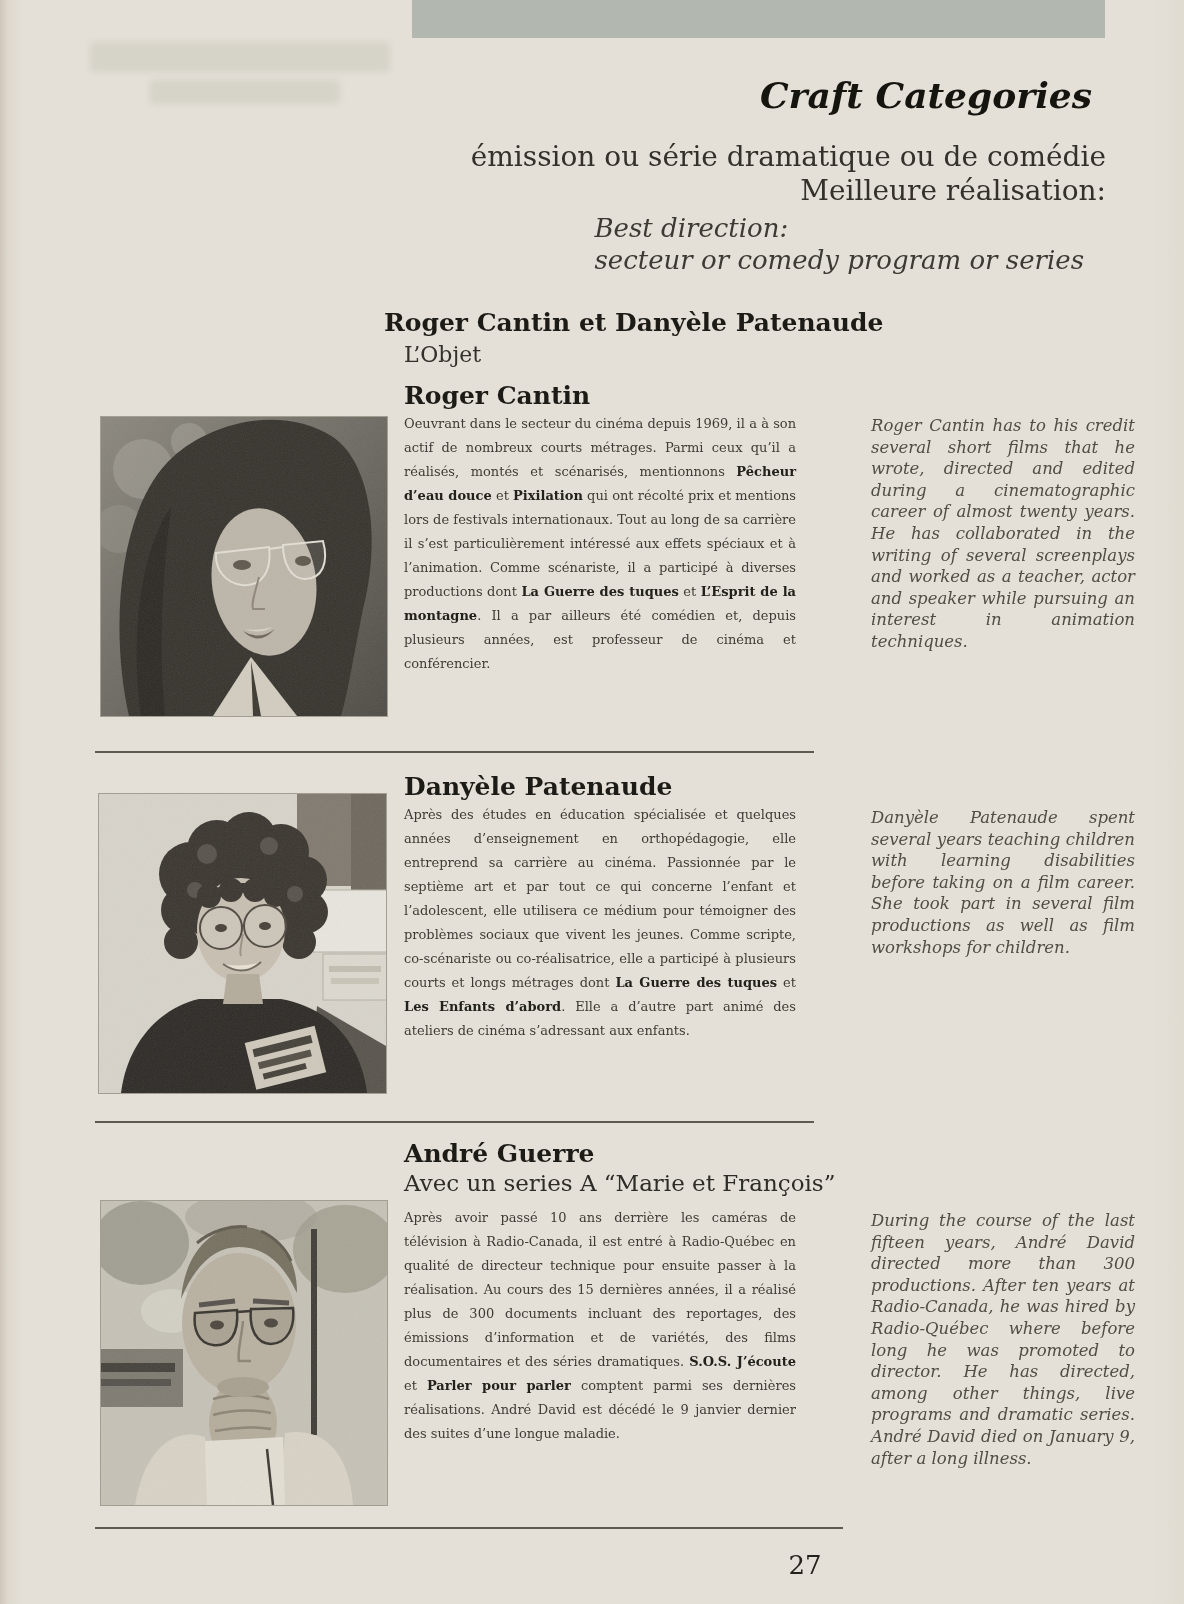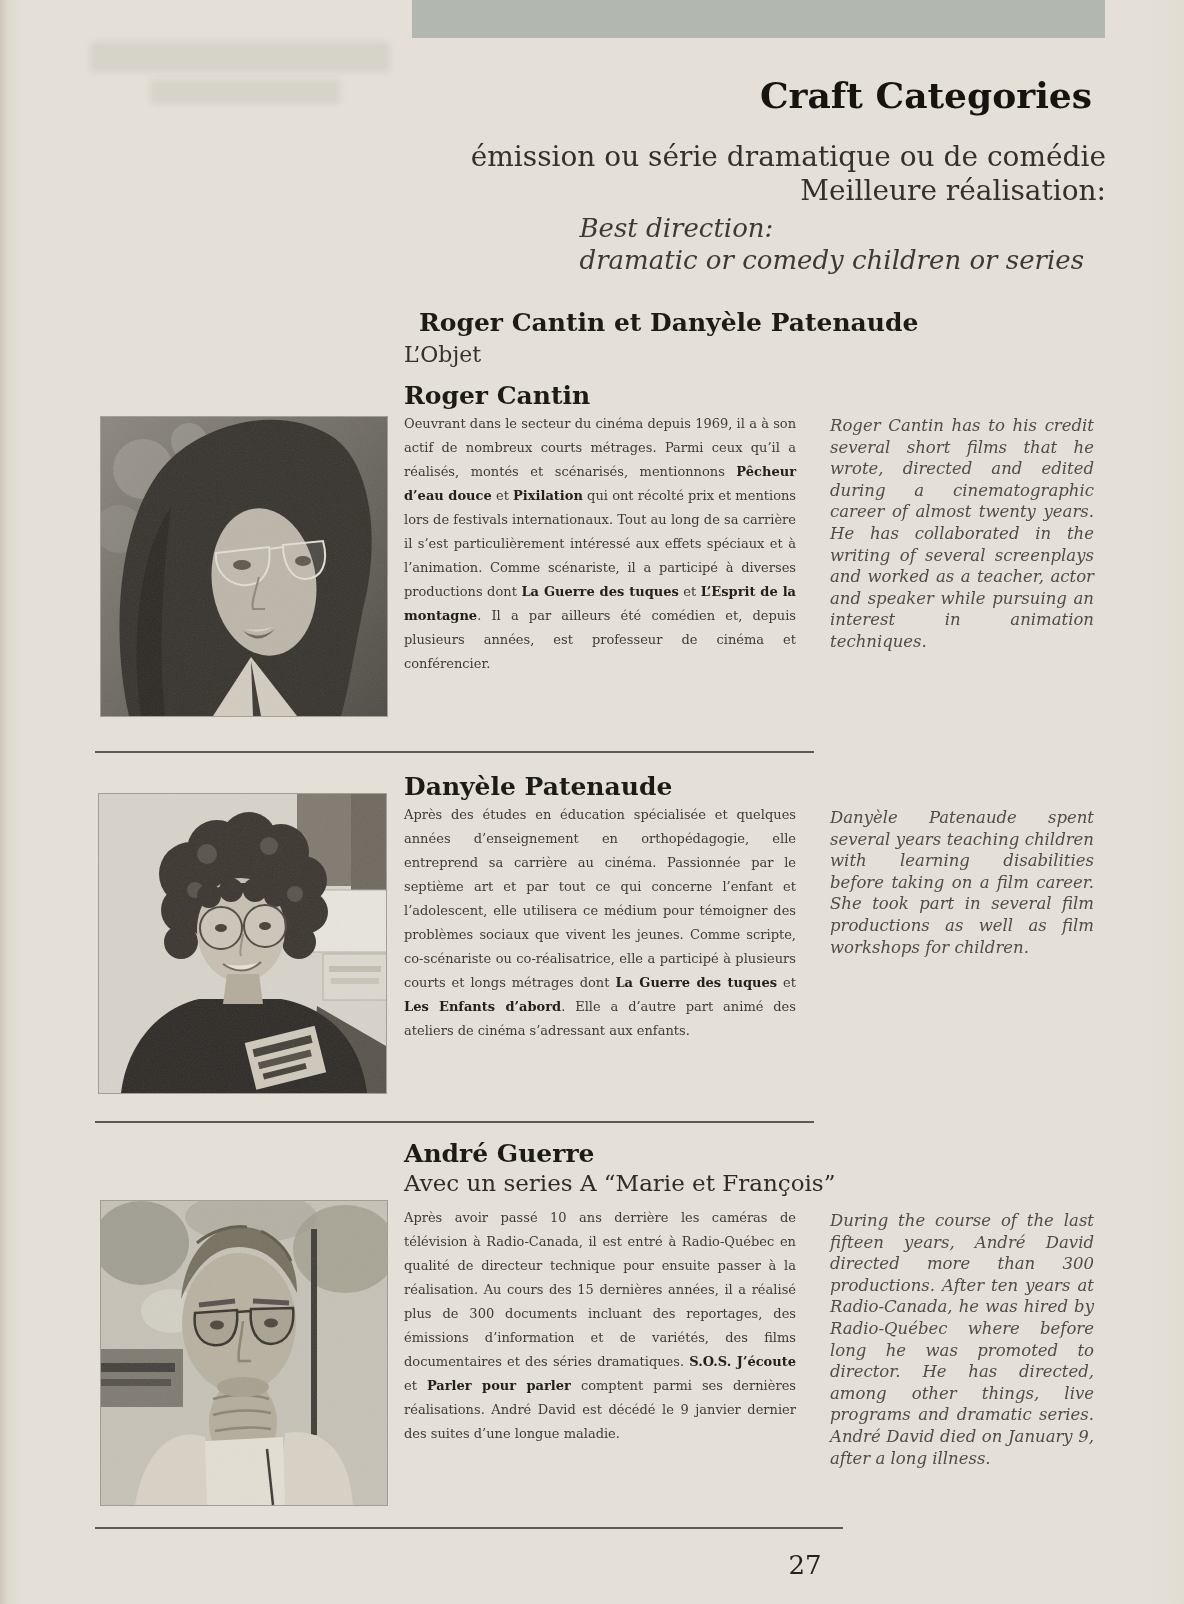--- a/index.html
+++ b/index.html
@@ -11,33 +11,33 @@
       linear-gradient(90deg, #cfc6bb 0px, #ded8cd 8px, #e4e0d7 22px, #e4e0d7 97%, #e1dcd2 100%),
       #e4e0d7;
     overflow:hidden;
     font-family:"DejaVu Serif","Liberation Serif",serif;
     color:#2e2c27;
   }
   .graybar{position:absolute;left:412px;top:0;width:693px;height:38px;background:#b2b8b0;}
   .ghost{position:absolute;background:rgba(125,120,110,0.13);filter:blur(3px);border-radius:4px;}
 
   .title-fr{position:absolute;right:92px;top:26px;font-size:44px;font-weight:bold;color:#16140f;letter-spacing:-0.5px;white-space:nowrap;}
-  .title-en{position:absolute;right:92px;top:74px;font-size:36px;font-weight:bold;color:#16140f;white-space:nowrap;}
+  .title-en{position:absolute;right:92px;top:74px;font-size:36px;font-weight:bold;font-style:italic;color:#16140f;white-space:nowrap;}
 
   .award-fr{position:absolute;right:78px;top:140px;text-align:right;font-size:28px;line-height:34px;color:#33312a;white-space:nowrap;}
   .award-en{position:absolute;right:100px;top:212px;font-size:26px;line-height:32px;font-style:italic;color:#3c3a33;white-space:nowrap;}
 
-  .nominee-names{position:absolute;left:419px;top:308px;font-size:25px;font-weight:bold;color:#1d1b16;}
+  .nominee-names{position:absolute;left:384px;top:308px;font-size:25px;font-weight:bold;color:#1d1b16;}
   .nominee-work{position:absolute;left:404px;top:342px;font-size:22px;color:#33312a;}
 
   .sec-heading{position:absolute;font-size:25px;font-weight:bold;color:#1d1b16;}
   .sec-subheading{position:absolute;font-size:23px;color:#2e2c26;}
   .bio-fr{position:absolute;width:392px;font-size:13px;line-height:24px;text-align:justify;color:#3e3b34;}
   .bio-fr .bold{font-weight:bold;color:#23211b;}
-  .bio-en{position:absolute;width:264px;font-size:16.5px;line-height:21.6px;text-align:justify;font-style:italic;color:#504d45;}
+  .bio-en{position:absolute;width:264px;font-size:16.5px;line-height:21.6px;text-align:justify;font-style:italic;color:#504d45;margin-left:41px;}
 
   .rule{position:absolute;height:2px;background:#5d5a52;}
 
   .photo{position:absolute;border:1px solid #a39e92;background:#8b887e;}
   .photo svg{display:block;}
 
   .page-number{position:absolute;left:760px;top:1550px;width:90px;text-align:center;font-size:26px;color:#23211b;}
 </style>
 </head>
 <body>
@@ -49,21 +49,21 @@
 
   <div class="graybar"></div>
   <div class="title-en">Craft Categories</div>
 
   <div class="award-fr">
     <div>émission ou série dramatique ou de comédie</div>
     <div>Meilleure réalisation:</div>
   </div>
   <div class="award-en">
     <div>Best direction:</div>
-    <div>dramatic or comedy children or series</div>
+    <div>secteur or comedy program or series</div>
   </div>
 
   <div class="nominee-names">Roger Cantin et Danyèle Patenaude</div>
   <div class="nominee-work">L’Objet</div>
 
   <div class="photo" style="left:100px;top:416px;" role="img" aria-label="Black-and-white portrait of Roger Cantin, long dark hair and glasses, wearing a hooded parka">
     <svg width="286" height="299" viewBox="0 0 286 299">
       <defs>
         <linearGradient id="bg1" x1="0" y1="0" x2="1" y2="1">
           <stop offset="0" stop-color="#8b877d"></stop>

